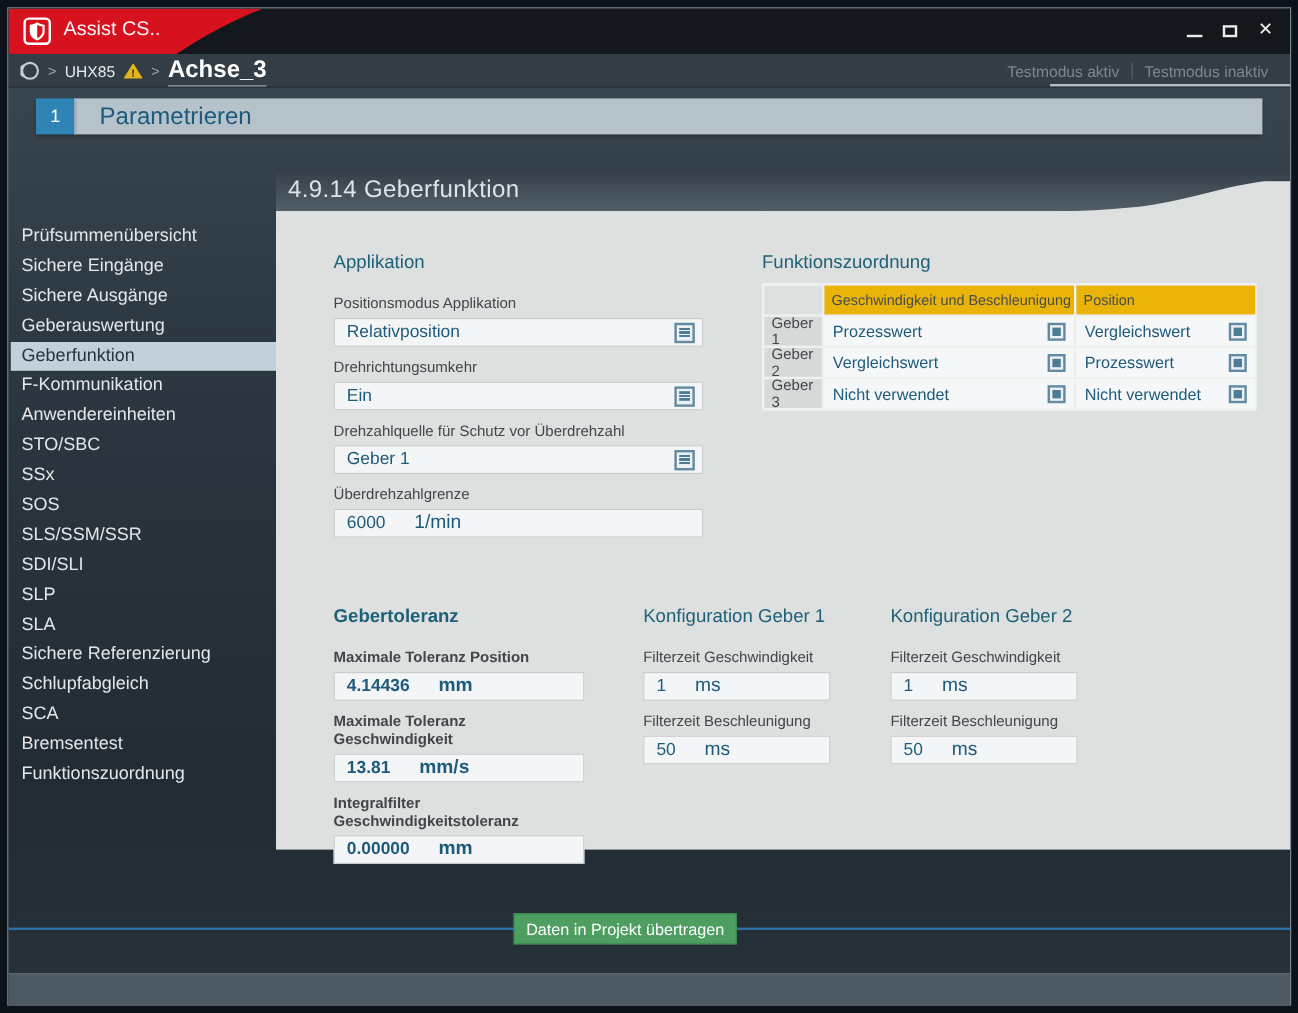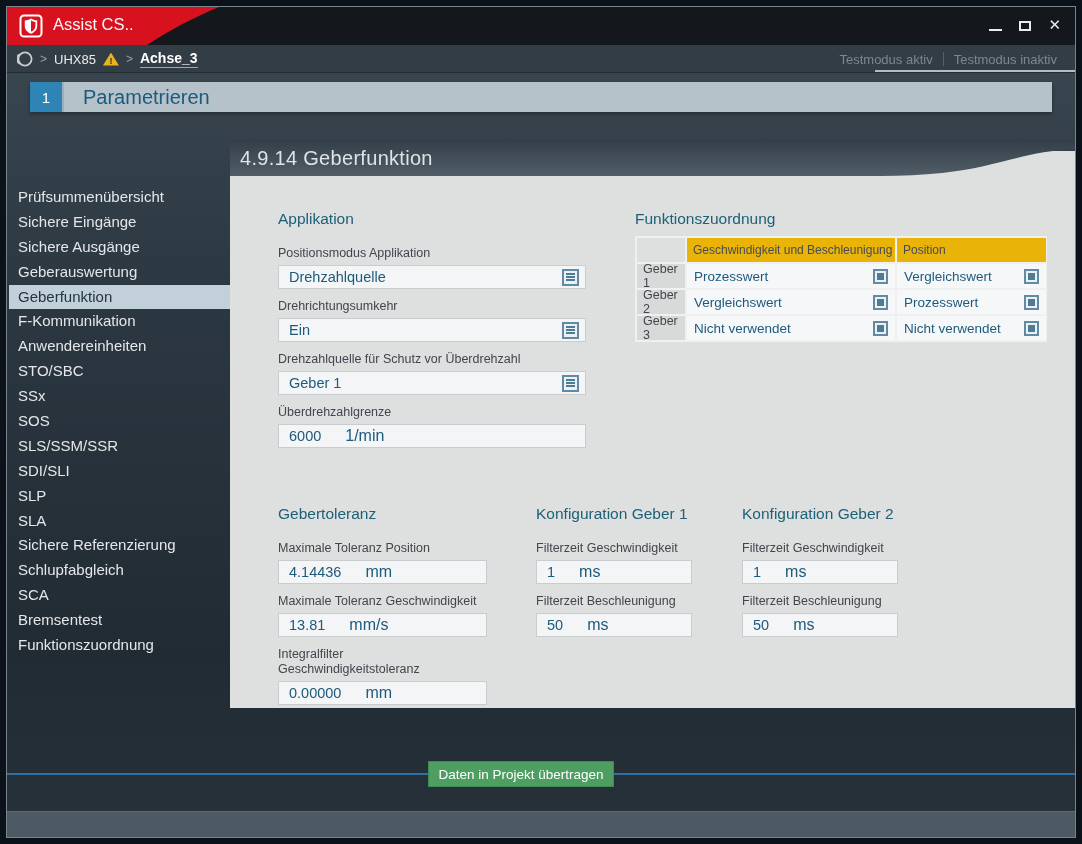--- a/index.html
+++ b/index.html
@@ -18,21 +18,21 @@
   .win-controls { position:absolute; right:14px; top:11px; display:flex; gap:17px; align-items:center; }
   .wc-min { width:13px; height:11px; border-bottom:2px solid #e9edf0; }
   .wc-max { width:12px; height:10px; border:2px solid #e9edf0; margin-top:2px; }
   .wc-close { color:#e9edf0; font-size:15px; line-height:14px; }
 
   
   .breadcrumb-bar { position:absolute; left:0; top:38px; right:0; height:28px; background:#333d46; border-bottom:1px solid #232c34; }
   .crumbs { position:absolute; left:10px; top:0; height:28px; display:flex; align-items:center; gap:7px; }
   .chev { color:#99a2aa; font-size:12px; margin-top:-1px; }
   .crumb { color:#e9ecee; font-size:13px; }
-  .crumb-page { color:#ffffff; font-size:14px; font-weight:700; border-bottom:1px solid rgba(255,255,255,.55); padding-bottom:1px; }
+  .crumb-page { color:#ffffff; font-size:20px; font-weight:700; border-bottom:1px solid rgba(255,255,255,.55); padding-bottom:1px; }
   .globe { width:16px; height:16px; }
   .warn { position:relative; width:16px; height:13px; background:#e8b41c; clip-path:polygon(50% 0,100% 100%,0 100%);
           color:#30300e; font-size:9px; font-weight:700; text-align:center; line-height:16px; }
   .testmode { position:absolute; right:8px; top:0; height:28px; display:flex; align-items:center; gap:0; }
   .tm-label { color:#7e878f; font-size:13px; padding:0 10px; }
   .tm-divider { width:1px; height:14px; background:#556069; }
   .tm-underline { position:absolute; right:0; bottom:0; width:200px; height:2px; background:#b5bdc3; }
 
   
   .step-bar { position:absolute; left:23px; top:75px; width:1022px; height:30px; display:flex; box-shadow:0 2px 4px rgba(0,0,0,.35); }
@@ -69,21 +69,21 @@
   .sec-funk .sec-heading { margin-bottom:6px; }
   .funk-table { display:grid; grid-template-columns:48px 208px 149px; gap:2px; background:#eff1f1; border:2px solid #eff1f1; }
   .ft-cell { height:24px; display:flex; align-items:center; }
   .ft-corner { background:#dee0e0; }
   .ft-head { background:#eab308; color:#454d54; font-size:12px; padding-left:6px; }
   .ft-rowlabel { background:#d8dada; color:#3f464c; font-size:12.5px; padding-left:6px; }
   .ft-value { background:#f6f7f8; color:#1d5a7c; font-size:13.5px; padding:0 7px; justify-content:space-between; }
 
   .note { position:absolute; left:400px; top:228px; width:430px; text-align:center; font-style:italic; color:#8196a7; font-size:14.5px; line-height:22px; }
 
-  .sec-tol  { position:absolute; left:48px;  top:365px; width:209px; }
+  .sec-tol  { position:absolute; left:48px;  top:365px; width:209px;font-weight:bold; }
   .sec-tol .sec-heading { margin-bottom:16px; }
   .sec-g1 { position:absolute; left:306px; top:365px; width:156px; }
   .sec-g1 .sec-heading { margin-bottom:16px; }
   .sec-g2 { position:absolute; left:512px; top:365px; width:156px; }
   .sec-g2 .sec-heading { margin-bottom:16px; }
 
   
   .hr-line { position:absolute; left:0; right:0; top:766px; height:2px; background:#2f70a2; }
   .transfer-btn { position:absolute; left:421px; top:754px; width:186px; height:26px; background:#4d9e60; border:1px solid #3f8a52;
                   color:#fff; font-size:13.5px; display:flex; align-items:center; justify-content:center; cursor:pointer; z-index:5;
@@ -171,21 +171,21 @@
         </defs>
         <path d="M0,0 H846 V9 C795,11 768,27 712,33 C692,35 672,36 652,36 H0 Z" fill="url(#bandGrad)"></path>
       </svg>
       <div class="panel-title">4.9.14 Geberfunktion</div>
 
       <div class="sec-app">
         <div class="sec-heading">Applikation</div>
         <div class="field">
           <span class="f-label">Positionsmodus Applikation</span>
           <div class="f-box dd">
-            <span class="f-val">Drehzahlquelle</span>
+            <span class="f-val">Relativposition</span>
             <span class="dd-icon"></span>
           </div>
         </div>
         <div class="field">
           <span class="f-label">Drehrichtungsumkehr</span>
           <div class="f-box dd">
             <span class="f-val">Ein</span>
             <span class="dd-icon"></span>
           </div>
         </div>

